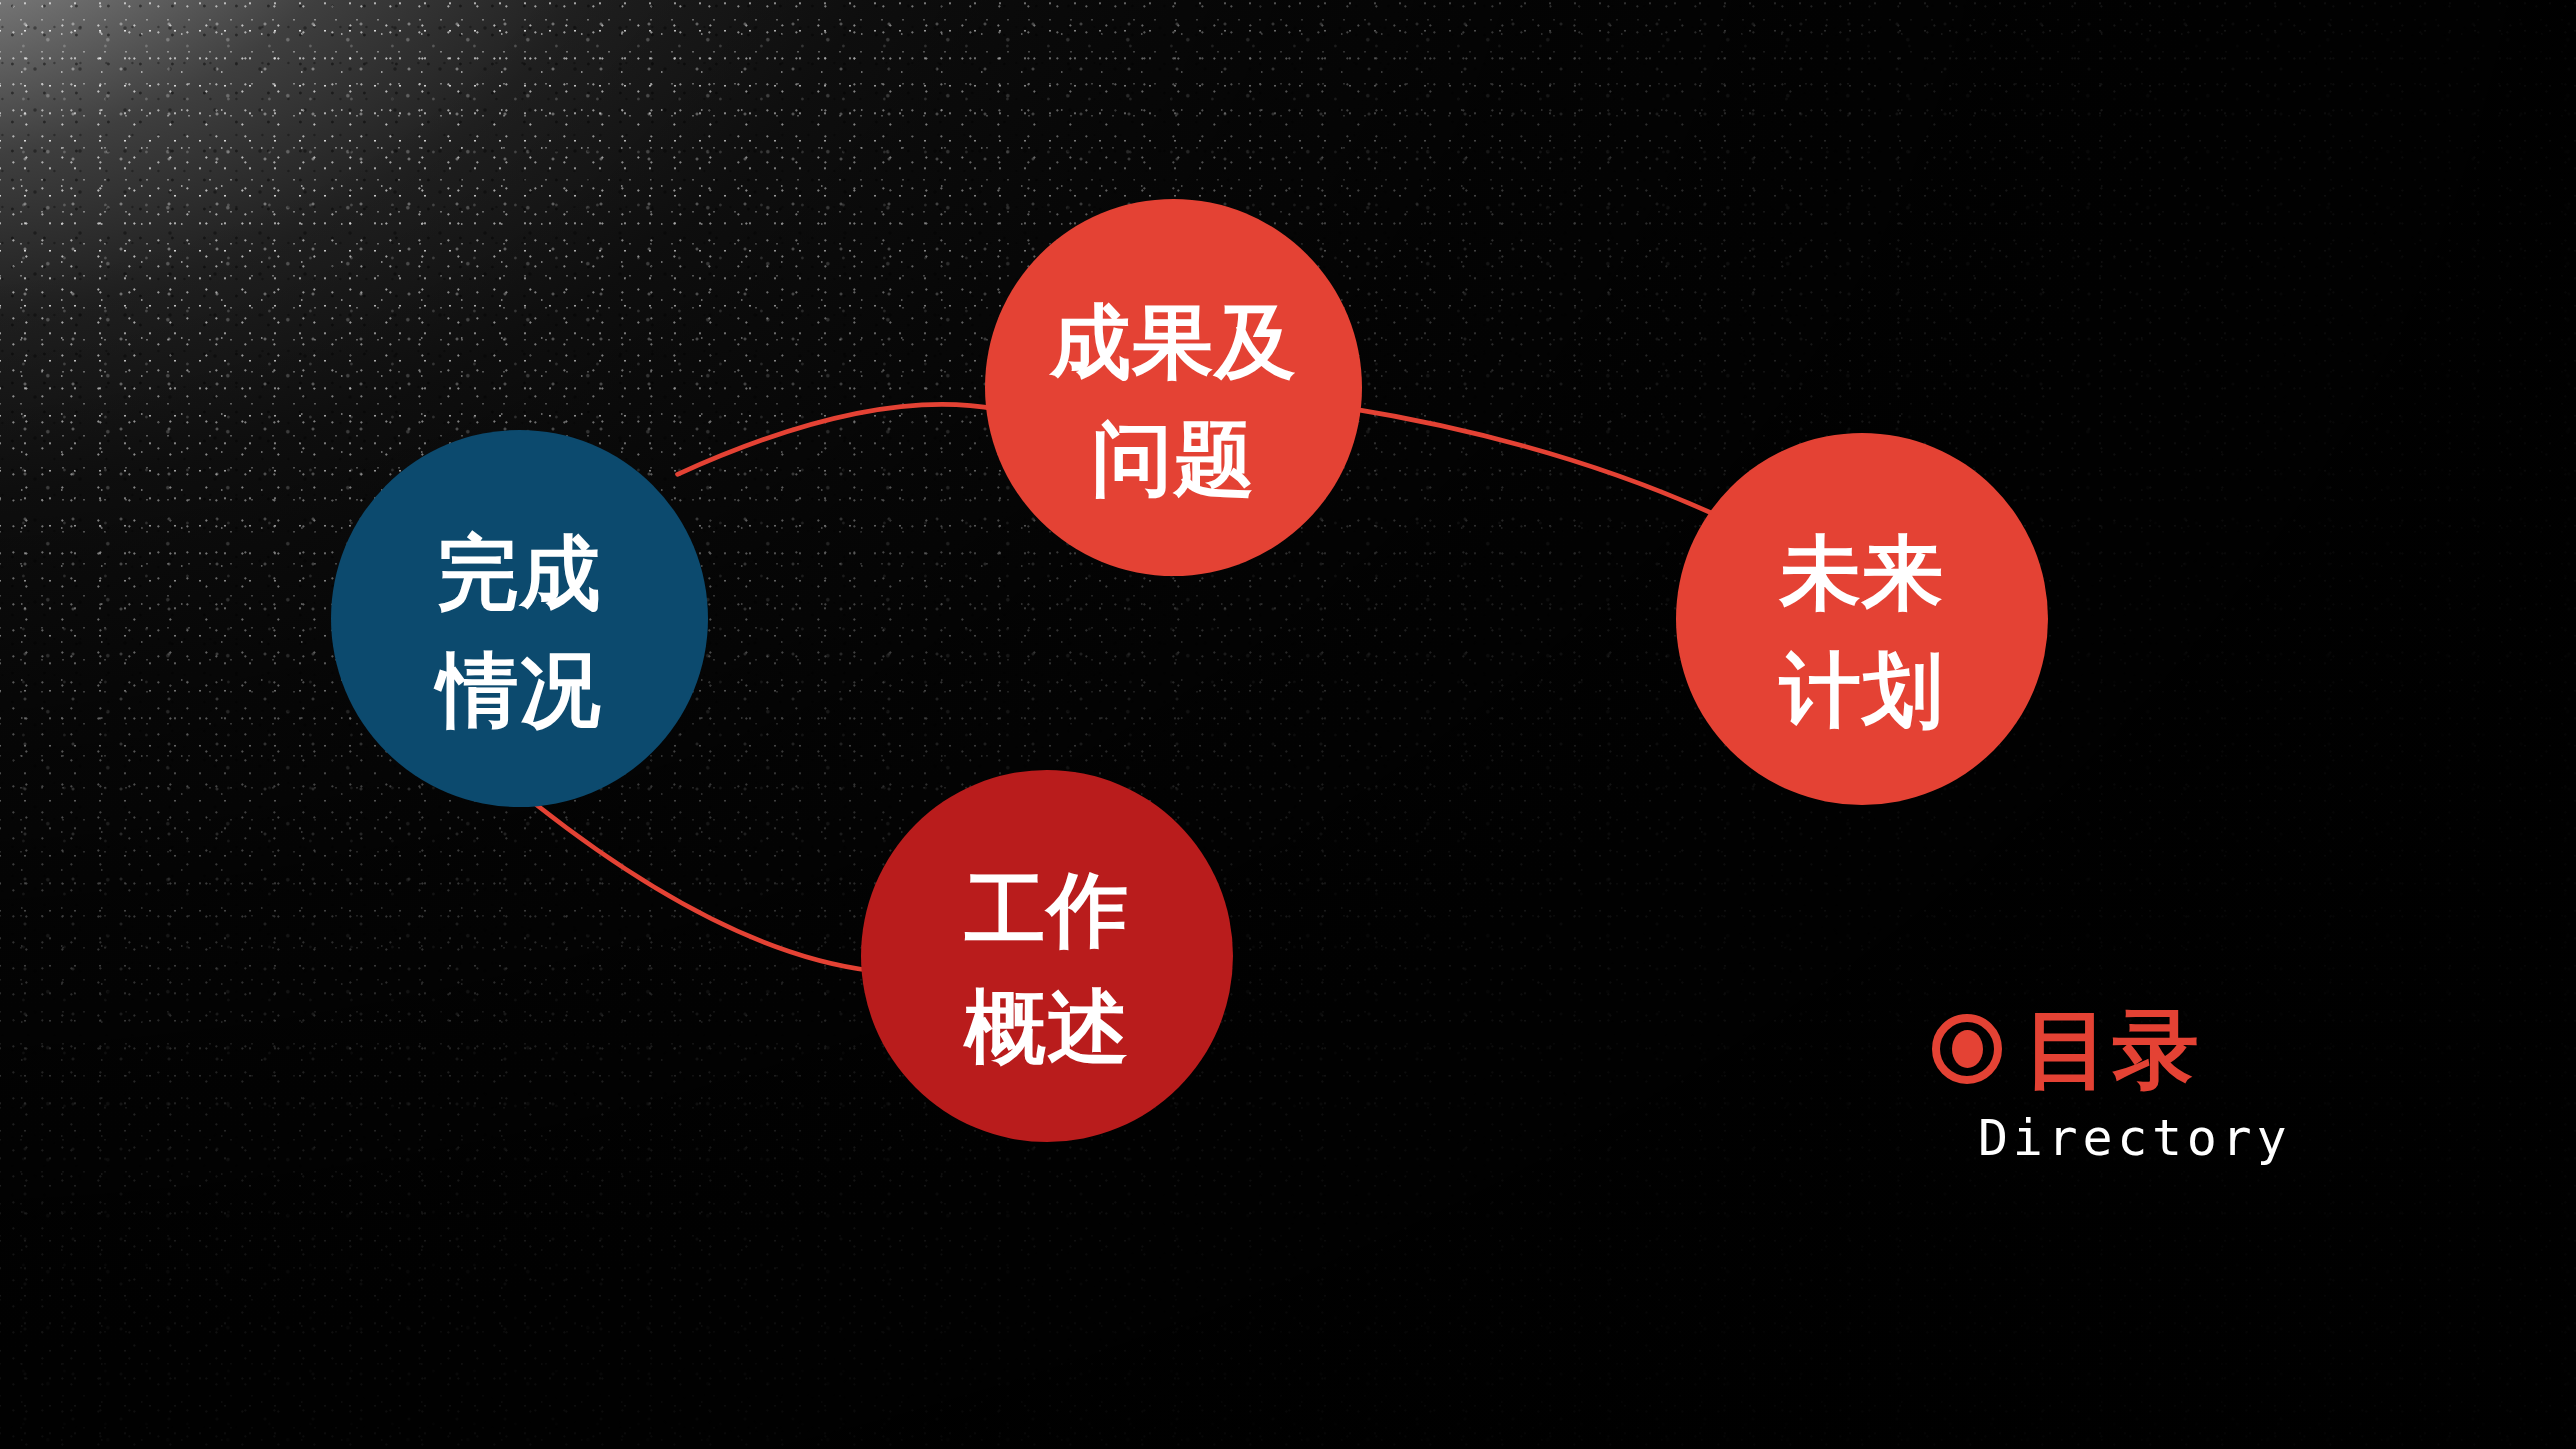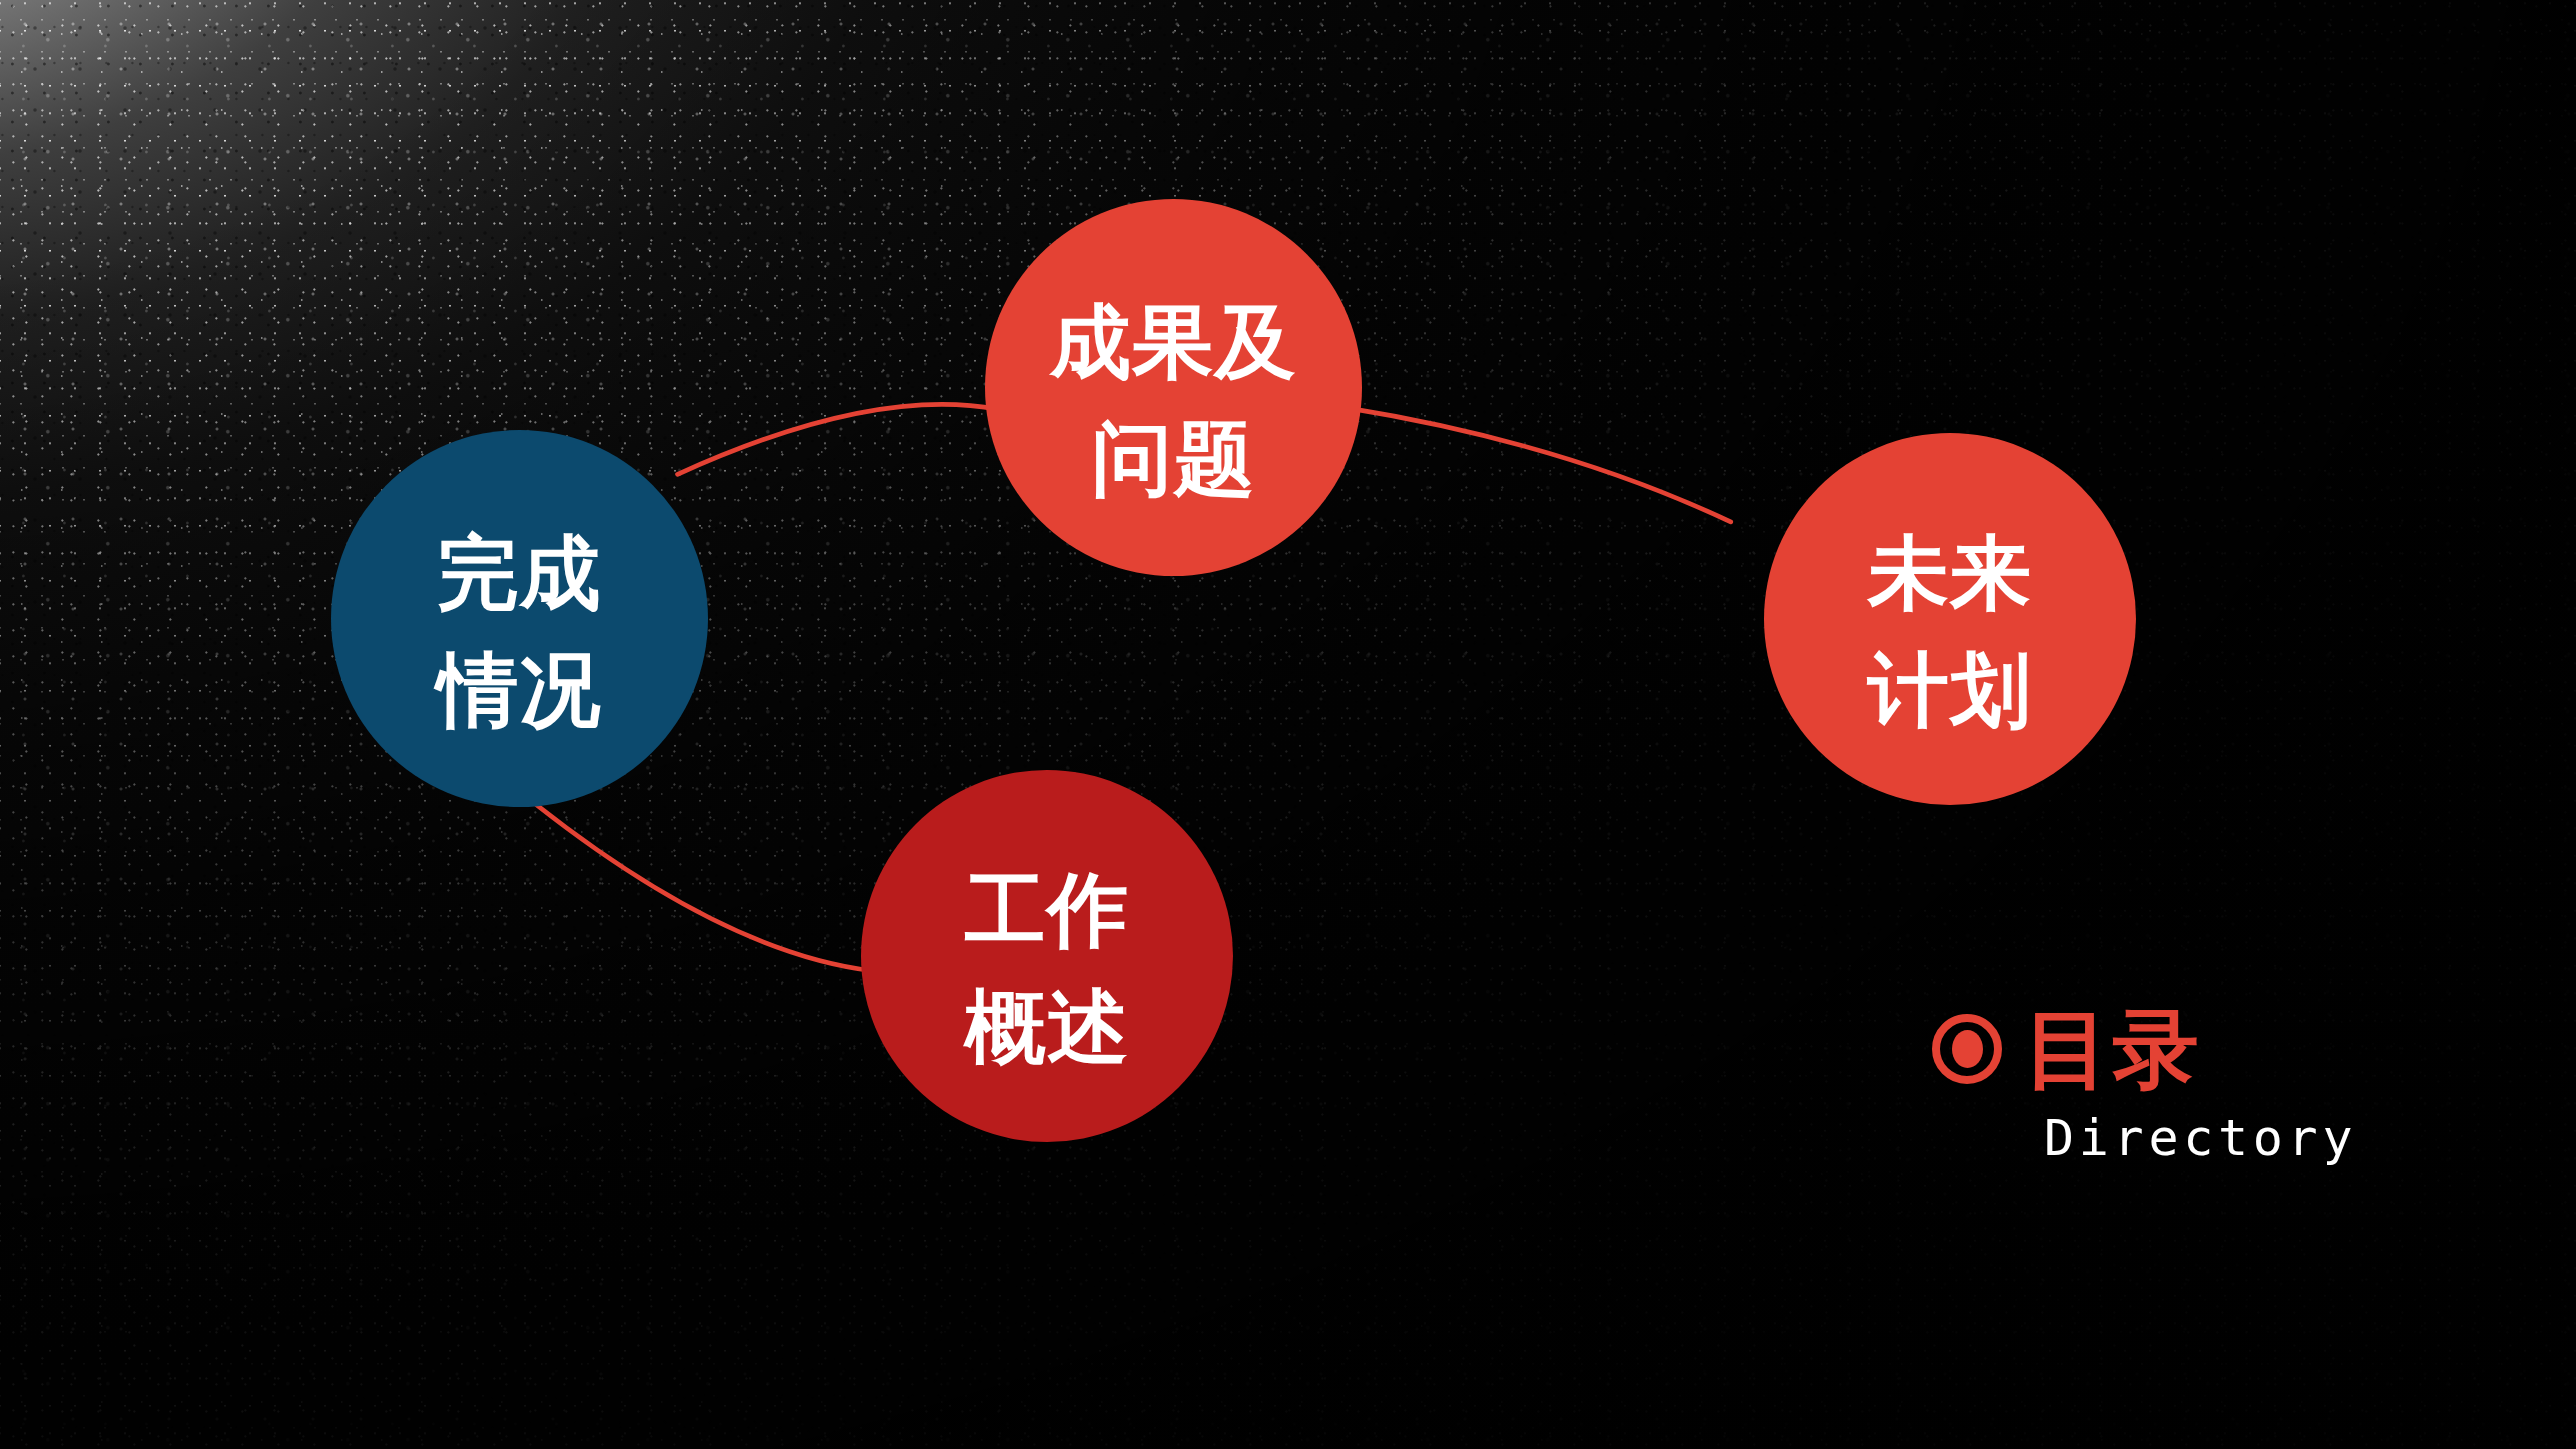--- a/index.html
+++ b/index.html
@@ -154,21 +154,21 @@
   .dir-cn {
     color: #e44234;
     font-size: 86px;
     font-weight: 700;
     line-height: 1;
     letter-spacing: 2.7px;
     white-space: nowrap;
   }
   .dir-en {
     margin-top: 17.4px;
-    margin-left: 112px;
+    margin-left: 46px;
     color: #ffffff;
     font-family: "DejaVu Sans Mono", "Liberation Mono", monospace;
     font-size: 50px;
     font-weight: 400;
     letter-spacing: 4.7px;
     white-space: nowrap;
   }
 </style>
 </head>
 <body>
@@ -194,21 +194,21 @@
         <span class="line">概述</span>
       </div>
       <div class="node" style="left: 331px; top: 430px; width: 377px; height: 377px; background: #0c4a6e; font-size: 81px;">
         <span class="line">完成</span>
         <span class="line">情况</span>
       </div>
       <div class="node" style="left: 985px; top: 199px; width: 377px; height: 377px; background: rgb(228, 66, 52); font-size: 81px;">
         <span class="line">成果及</span>
         <span class="line">问题</span>
       </div>
-      <div class="node" style="left: 1764px; top: 433px; width: 372px; height: 372px; background: rgb(228, 66, 52); font-size: 81px; text-align: center;">
+      <div class="node" style="left: 1676px; top: 433px; width: 372px; height: 372px; background: rgb(228, 66, 52); font-size: 81px; text-align: center;">
         <span class="line">未来</span>
         <span class="line">计划</span>
       </div>
     </div>
 
   <div id="directory-block">
     <div class="dir-row">
       <span class="dir-icon">
         <span class="dir-icon-dot"></span>
       </span>

